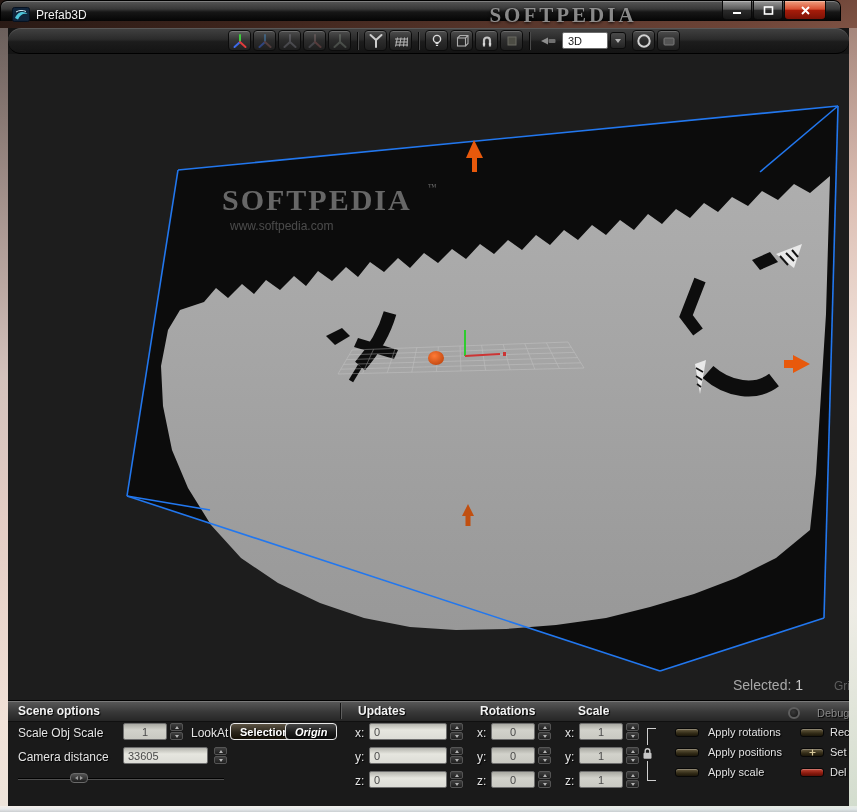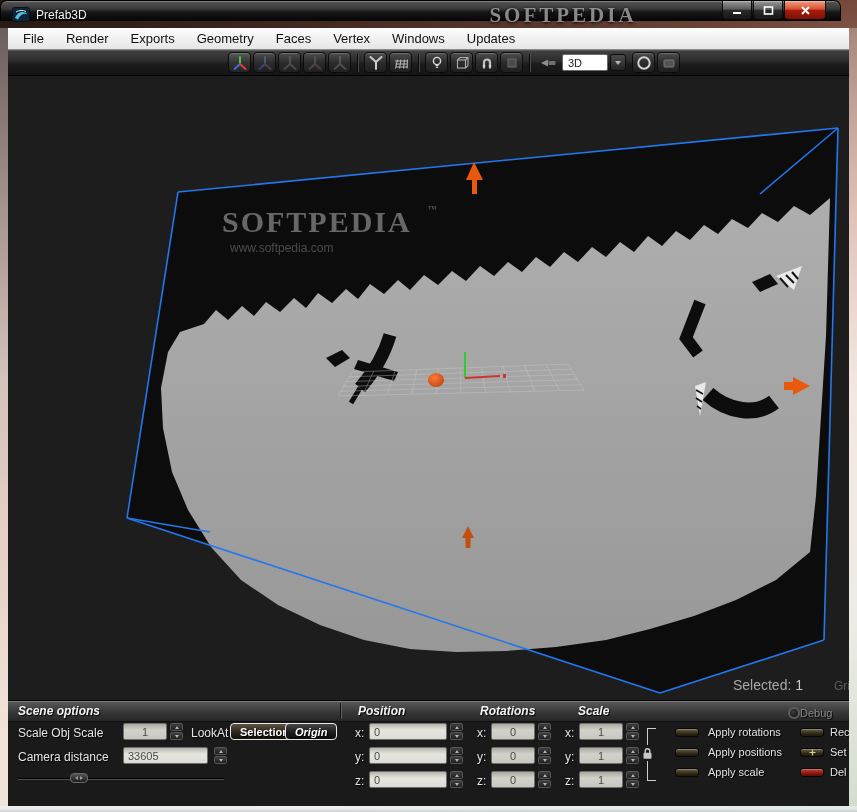--- a/index.html
+++ b/index.html
@@ -39,21 +39,21 @@
     display:flex; flex-direction:column; }
 
   
   .menubar { height:22px; background:linear-gradient(180deg,#fdfdfd,#e6e6e6); border-bottom:1px solid #8a8a8a;
     display:flex; align-items:center; padding-left:4px; }
   .menu-item { font-size:13px; color:#111; padding:0 11px; cursor:default; }
 
   
   .toolbar { height:26px; background:linear-gradient(180deg,#424242 0%,#2b2b2b 45%,#1c1c1c 55%,#141414 100%);
     border-bottom:1px solid #000; box-shadow:inset 0 1px 0 rgba(255,255,255,.12);
-    display:flex; align-items:center; position:relative; }
+    display:flex; align-items:center; position:relative;border-radius:13px; }
   .tgroup { display:flex; align-items:center; gap:2px; }
   .tbtn { width:23px; height:21px; border-radius:4px; border:1px solid #0c0c0c;
     background:linear-gradient(180deg,#4e4e4e,#2c2c2c 50%,#1e1e1e);
     box-shadow:inset 0 1px 0 rgba(255,255,255,.18); display:flex; align-items:center; justify-content:center; }
   .tbtn.active { background:linear-gradient(180deg,#5c5c5c,#343434 50%,#222); }
   .tsep { width:1px; height:18px; background:#0a0a0a; box-shadow:1px 0 0 #4a4a4a; margin:0 6px; }
   .mode-input { width:46px; height:17px; background:#fff; border:1px solid #6a6a6a; border-radius:2px;
     font-size:11px; color:#222; padding:0 5px; font-family:inherit; }
   .drop-btn { width:16px; height:17px; border-radius:3px; border:1px solid #0c0c0c; margin-left:2px;
     background:linear-gradient(180deg,#4a4a4a,#242424); display:flex; align-items:center; justify-content:center; }
@@ -66,21 +66,21 @@
   .scene-svg { position:absolute; inset:0; }
   .vp-status { position:absolute; bottom:7px; right:46px; font-size:14px; color:#a8a8a8; }
   .vp-status .val { color:#c8c8c8; }
   .vp-grid-label { position:absolute; bottom:7px; left:826px; font-size:12px; color:#5e5e5e; white-space:nowrap; }
 
   
   .panel { position:relative; height:106px; background:#1a1a1a; border-top:1px solid #000; overflow:hidden; }
   .panel::before { content:""; position:absolute; left:0; right:0; top:0; height:20px;
     background:linear-gradient(180deg,#5a5a5a,#383838 55%,#262626); border-bottom:1px solid #101010;
     box-shadow:inset 0 1px 0 rgba(255,255,255,.2); }
-  .p-header { position:absolute; font-size:12px; font-weight:bold; font-style:italic; color:#f2f2f2;
+  .p-header { position:absolute; font-size:12px; font-weight:bold; color:#f2f2f2;
     text-shadow:1px 1px 1px #000; top:3px; }
   .hdr-sep { position:absolute; left:332px; top:2px; width:1px; height:16px; background:#141414; box-shadow:1px 0 0 #5e5e5e; }
   .p-label { position:absolute; font-size:12px; color:#e4e4e4; text-shadow:1px 1px 1px #000; }
   .field { position:absolute; height:17px; border:1px solid #6d6d6d; border-radius:2px;
     background:linear-gradient(180deg,#b5b5ae,#e6e6df 40%,#dcdcd6); font-size:11px; color:#4a4a4a;
     padding:0 4px; font-family:inherit; }
   .field.center { text-align:center; background:linear-gradient(180deg,#a9a9a2,#d2d2cb 40%,#c9c9c2); }
   .spin { position:absolute; width:13px; height:17px; display:flex; flex-direction:column; justify-content:space-between; }
   .spin .sbtn { width:13px; height:8px; border-radius:2px; border:1px solid #555;
     background:linear-gradient(180deg,#3f3f3f,#1f1f1f); display:flex; align-items:center; justify-content:center; }
@@ -102,21 +102,21 @@
 
   .apply-btn { position:absolute; width:24px; height:9px; border-radius:3px; border:1px solid #070707;
     background:linear-gradient(180deg,#6a5f42,#332c18 60%,#1c170a); box-shadow:inset 0 1px 0 rgba(255,255,255,.25); }
   .apply-btn.red { background:linear-gradient(180deg,#c44334,#8a1a0e 60%,#5e0f06); }
   .apply-lbl { position:absolute; font-size:11px; color:#e2e2e2; text-shadow:1px 1px 1px #000; white-space:nowrap; }
 
   .scale-bracket { position:absolute; left:639px; top:27px; width:9px; height:53px;
     border-left:1px solid #cfcfcf; border-top:1px solid #cfcfcf; border-bottom:1px solid #cfcfcf; }
   .lock-icon { position:absolute; left:633px; top:44px; width:13px; height:16px; background:#1a1a1a; display:flex; align-items:center; justify-content:center; }
 
-  .debug-wrap { position:absolute; left:780px; top:6px; display:flex; align-items:center; gap:0; }
+  .debug-wrap { position:absolute; left:780px; top:6px; display:flex; align-items:center; gap:17px; }
   .radio { width:12px; height:12px; border-radius:50%; border:2px solid #5e5e5e;
     background:radial-gradient(circle at 40% 35%, #3a3a3a, #141414); }
   .debug-lbl { font-size:11px; color:#8a8a8a; text-shadow:1px 1px 1px #000; }
 </style>
 </head>
 <body>
 
 <div class="desktop">
 <div class="window">
 
@@ -146,30 +146,20 @@
       </div>
     </div>
   </div>
 
   <div class="frame frame-l"></div>
   <div class="frame frame-r"></div>
   <div class="frame frame-b"></div>
 
   <div class="content">
 
-    <div class="menubar">
-      <span class="menu-item">File</span>
-      <span class="menu-item">Render</span>
-      <span class="menu-item">Exports</span>
-      <span class="menu-item">Geometry</span>
-      <span class="menu-item">Faces</span>
-      <span class="menu-item">Vertex</span>
-      <span class="menu-item">Windows</span>
-      <span class="menu-item">Updates</span>
-    </div>
 
     <div class="toolbar">
       <div class="tgroup" style="margin-left:220px;">
         <div class="tbtn active">
           <svg width="16" height="16" viewBox="0 0 16 16">
             <g stroke-width="2" stroke-linecap="round">
               <line x1="8" y1="9" x2="8" y2="2" stroke="#3ecb3e"></line>
               <line x1="8" y1="9" x2="2.5" y2="14" stroke="#3d6ae8"></line>
               <line x1="8" y1="9" x2="13.5" y2="14" stroke="#e03c3c"></line>
             </g>
@@ -369,21 +359,21 @@
       <div class="vp-status">
         <span>Selected:</span>
         <span class="val">1</span>
       </div>
       <div class="vp-grid-label">Grid</div>
     </div>
 
     <div class="panel">
       <span class="p-header" style="left:10px;">Scene options</span>
       <div class="hdr-sep"></div>
-      <span class="p-header" style="left:350px;">Position</span>
+      <span class="p-header" style="left:350px;">Updates</span>
       <span class="p-header" style="left:472px;">Rotations</span>
       <span class="p-header" style="left:570px;">Scale</span>
 
       <span class="p-label" style="left:10px; top:25px;">Scale Obj Scale</span>
       <input class="field center" style="left: 115px; top: 22px; width: 44px;" readonly="" value="1">
       <div class="spin" style="left:162px; top:22px;">
         <div class="sbtn">
               <div class="tri-up"></div>
             </div>
         <div class="sbtn">

